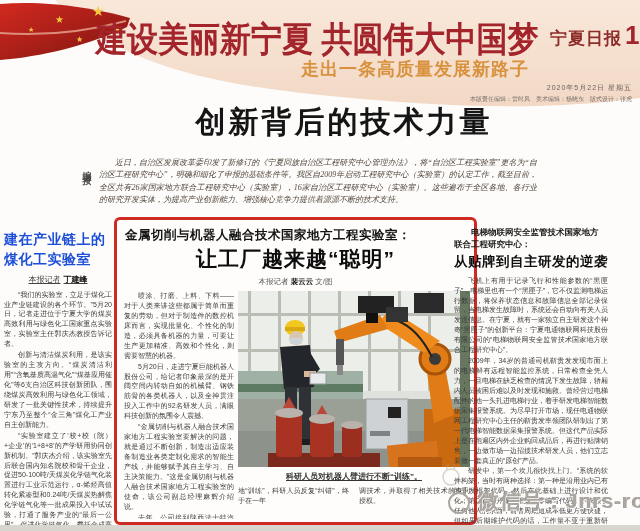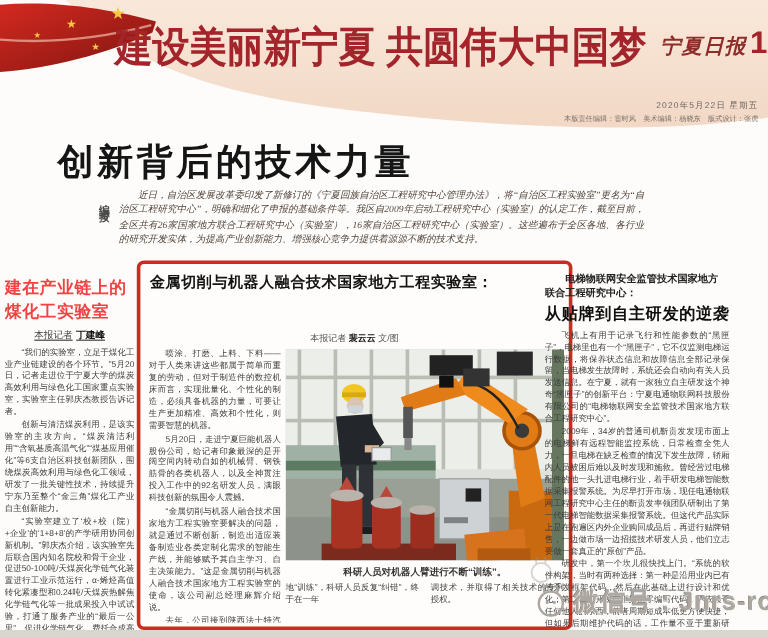--- a/index.html
+++ b/index.html
@@ -6,42 +6,42 @@
   html,body { width:640px; height:531px; overflow:hidden; }
   body { position:relative; background:#f4f1ed; font-family:"Liberation Sans","DejaVu Sans",sans-serif; }
   .page { position:absolute; inset:0; background:#fdfcfa; }
 
   
   .banner-svg { position:absolute; left:0; top:0; }
   .banner-headline { position:absolute; left:96px; top:16px; width:462px; font-size:31px;
     font-weight:900; color:#a3242a; white-space:nowrap; letter-spacing:0px;
     transform:scaleY(1.12); transform-origin:top left; }
   .masthead { position:absolute; left:550px; top:20px; white-space:nowrap; }
-  .masthead .paper-name { font-family:"DejaVu Serif","Liberation Serif",serif; font-style:italic;
+  .masthead .paper-name { font-family:"DejaVu Serif","Liberation Serif",serif; 
     font-weight:bold; font-size:17px; color:#8d2c28; letter-spacing:1px; }
   .masthead .page-no { font-size:26px; color:#a3242a; font-weight:bold; margin-left:3px; }
   .banner-subtitle { position:absolute; left:270px; top:57px; width:290px; text-align:center;
     font-size:18px; font-weight:900; color:#d8913c; letter-spacing:1px; }
   .dateblock { position:absolute; left:420px; top:83px; width:212px; text-align:right; color:#6b625c; }
   .dateblock .d1 { font-size:7px; letter-spacing:1px; }
   .dateblock .d2 { font-size:6px; margin-top:2px; color:#7a716b; }
 
   
-  .main-title { position:absolute; left:0; top:115px; width:640px; 
+  .main-title { position:absolute; left:0; top:102px; width:640px; text-align:center;
     font-size:30px; font-weight:900; color:#151515; letter-spacing:3px;padding-left:48px; }
   .ed-label { position:absolute; left:80px; top:163px; writing-mode:vertical-rl;
     font-size:9px; font-weight:bold; color:#4a4a4a; letter-spacing:3px; }
   .ed-text { position:absolute; left:99px; top:157px; width:438px; height:60px; overflow:hidden;
     font-size:8px; font-style:italic; color:#53463e; line-height:1.55; text-align:justify;
     text-indent:2em; font-family:"Liberation Serif","DejaVu Serif",serif; }
 
   
   .leftcol { position:absolute; left:4px; top:226px; width:108px; height:299px; overflow:hidden; }
   .l-kicker { font-size:8.5px; font-weight:bold; color:#222; line-height:1.45; white-space:pre-line; }
-  .l-headline { margin-top:3px; font-size:14px; font-weight:900; color:#ef4444; line-height:1.45;
+  .l-headline { margin-top:3px; font-size:14px; font-weight:900; color:#1d4ed8; line-height:1.45;
     letter-spacing:0.5px; white-space:pre-line; }
   .l-byline { margin-top:4px; text-align:center; font-size:8px; color:#444;text-decoration:underline; }
   .l-byline b { color:#111; margin-left:3px; }
   .body-text { margin-top:5px; font-size:7px; line-height:1.42; color:#3c3c3c; text-align:justify; }
   .body-text p { text-indent:2em; margin-bottom:1px; }
 
   
   .redbox { position:absolute; left:114px; top:217px; width:363px; height:308px;
     border:3px solid #cd2a22; border-radius:6px; background:#fffdfb; overflow:hidden; }
   .c-kicker { position:absolute; left:8px; top:7px; font-size:12.5px; font-weight:bold;
@@ -49,21 +49,21 @@
   .c-headline { position:absolute; left:0; top:25px; width:100%; text-align:center;
     font-size:21px; font-weight:900; color:#0d0d0d; letter-spacing:1px; }
   .c-byline { position:absolute; left:0; top:57px; width:100%; text-align:center;
     font-size:7.5px; color:#555; }
   .c-byline b { color:#111; }
   .c-textcol { position:absolute; left:7px; top:71px; width:110px; height:228px; overflow:hidden; }
   .c-textcol .body-text { margin-top:0; }
   .c-photo { position:absolute; left:121px; top:71px; width:232px; height:176px; overflow:hidden;
     background:#dfe2dc; }
   .c-caption { position:absolute; left:121px; top:251px; width:232px; text-align:center;
-    font-size:8px; font-weight:bold; color:#333; }
+    font-size:8px; font-weight:bold; color:#333;text-decoration:underline; }
   .c-bottom { position:absolute; left:121px; top:266px; width:232px; display:flex; gap:10px;
     font-size:7px; color:#3c3c3c; line-height:1.4; }
   .c-bottom span { flex:1; text-align:justify; }
   .caption-stamp { position:absolute; left:322px; top:243px; opacity:0.4; }
 
   
   .rightcol { position:absolute; left:454px; top:226px; width:154px; height:299px; overflow:hidden; }
   .r-kicker { font-size:8.5px; font-weight:bold; color:#222; line-height:1.45; white-space:pre-line; }
   .r-headline { margin-top:2px; font-size:13.5px; font-weight:900; color:#0f0f0f;
     letter-spacing:0.5px; white-space:nowrap; }
@@ -101,20 +101,21 @@
       <text x="55" y="23" font-size="10" fill="#f5c842">★</text>
       <text x="113" y="33" font-size="9" fill="#f5c842">★</text>
       <text x="76" y="42" font-size="8" fill="#f5c842">★</text>
       <text x="28" y="32" font-size="7" fill="#f5c842">★</text>
     </g>
   </svg>
   <div class="banner-headline">建设美丽新宁夏 共圆伟大中国梦</div>
   <div class="masthead">
     <span class="paper-name">宁夏日报</span><span class="page-no">12</span>
   </div>
+  <div class="banner-subtitle">走出一条高质量发展新路子</div>
   <div class="dateblock">
     <div class="d1">2020年5月22日  星期五</div>
     <div class="d2">本版责任编辑：雷时风　美术编辑：杨晓东　版式设计：张虎</div>
   </div>
 
   <div class="main-title">创新背后的技术力量</div>
   <div class="ed-label">编者按</div>
   <div class="ed-text">近日，自治区发展改革委印发了新修订的《宁夏回族自治区工程研究中心管理办法》，将“自治区工程实验室”更名为“自治区工程研究中心”，明确和细化了申报的基础条件等。我区自2009年启动工程研究中心（实验室）的认定工作，截至目前，全区共有26家国家地方联合工程研究中心（实验室），16家自治区工程研究中心（实验室）。这些遍布于全区各地、各行业的研究开发实体，为提高产业创新能力、增强核心竞争力提供着源源不断的技术支持。</div>
 
   <div class="leftcol">
@@ -125,20 +126,21 @@
     </div>
     <div class="body-text">
       <p>“我们的实验室，立足于煤化工业产业链建设的各个环节。”5月20日，记者走进位于宁夏大学的煤炭高效利用与绿色化工国家重点实验室，实验室主任郭庆杰教授告诉记者。</p>
       <p>创新与清洁煤炭利用，是该实验室的主攻方向。“煤炭清洁利用”“含氧基质高温气化”“煤基应用催化”等6支自治区科技创新团队，围绕煤炭高效利用与绿色化工领域，研发了一批关键性技术，持续提升宁东乃至整个“金三角”煤化工产业自主创新能力。</p>
       <p>“实验室建立了‘校+校（院）+企业’的‘1+8+8’的产学研用协同创新机制。”郭庆杰介绍，该实验室先后联合国内知名院校和骨干企业，促进50-100吨/天煤炭化学链气化装置进行工业示范运行，α-烯烃高值转化紧凑型和0.24吨/天煤炭热解焦化学链气化等一批成果投入中试试验，打通了服务产业的“最后一公里”，促进化学链气化、费托合成高值化多联产、煤炭与二氧化碳低成本规模化利用等领域关键技术的研发与应用。</p>
     </div>
   </div>
 
   <div class="redbox">
     <div class="c-kicker">金属切削与机器人融合技术国家地方工程实验室：</div>
+    <div class="c-headline">让工厂越来越“聪明”</div>
     <div class="c-byline">
       <span>本报记者</span> <b>裴云云</b> <span>文/图</span>
     </div>
     <div class="c-textcol">
       <div class="body-text">
         <p>喷涂、打磨、上料、下料——对于人类来讲这些都属于简单而重复的劳动，但对于制造件的数控机床而言，实现批量化、个性化的制造，必须具备机器的力量，可要让生产更加精准、高效和个性化，则需要智慧的机器。</p>
         <p>5月20日，走进宁夏巨能机器人股份公司，给记者印象最深的是开阔空间内转动自如的机械臂、钢铁筋骨的各类机器人，以及全神贯注投入工作中的92名研发人员，满眼科技创新的氛围令人震撼。</p>
         <p>“金属切削与机器人融合技术国家地方工程实验室要解决的问题，就是通过不断创新，制造出适应装备制造业各类定制化需求的智能生产线，并能够赋予其自主学习、自主决策能力。”这是金属切削与机器人融合技术国家地方工程实验室的使命，该公司副总经理麻辉介绍说。</p>
         <p>去年，公司接到陕西法士特汽车传动集团公司的一条重卡变速器智能制造生产线订单，在关键壳体转子和定子的解决方案中，客户要求生产线能够兼容不同品种的零件，同时在整条自动化产线中，实现对质量缺陷的机器识别，在质量检测中，能够做到无人化操作，实现质量的一致性和稳定性，让机器人像人一样能剔除每个不合格的产品，还要学会不断提高自我学习进步，自主实现纠错——这在国内外尚属…</p>
       </div>

